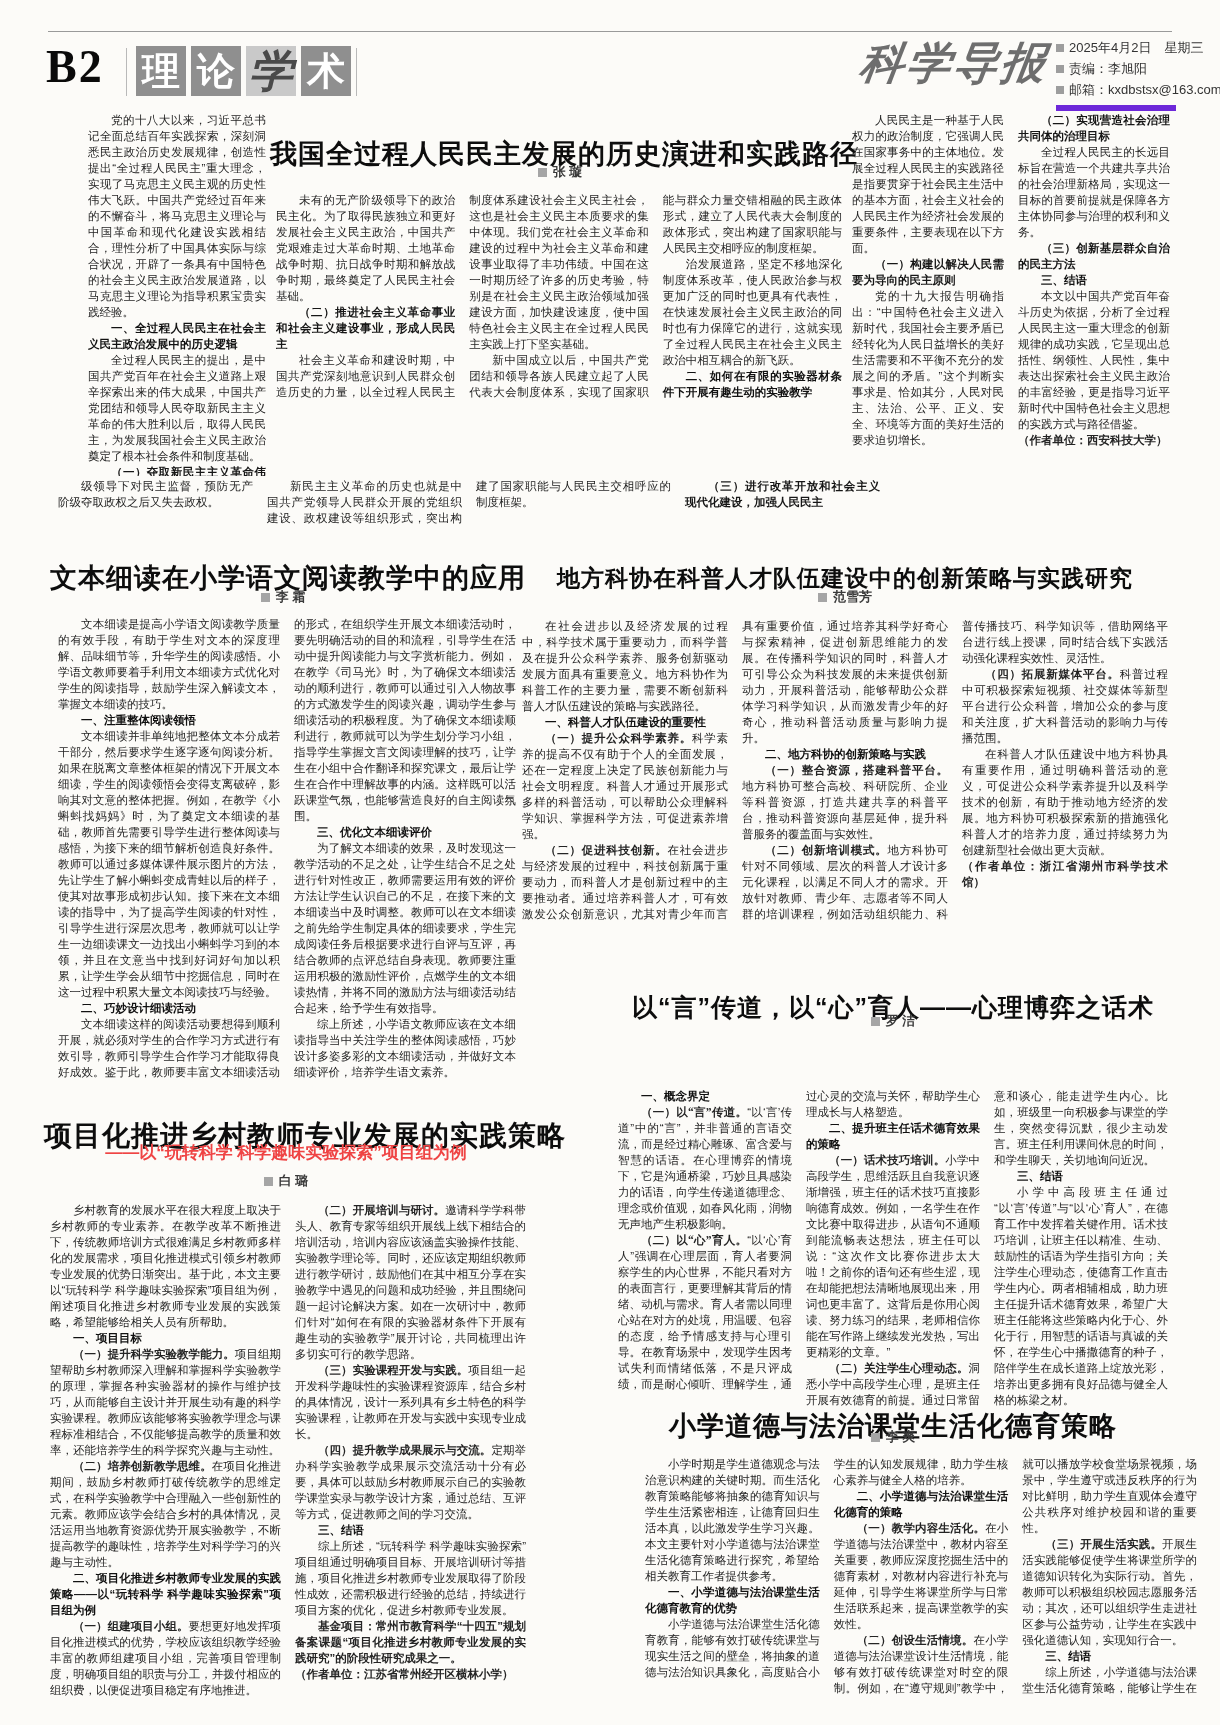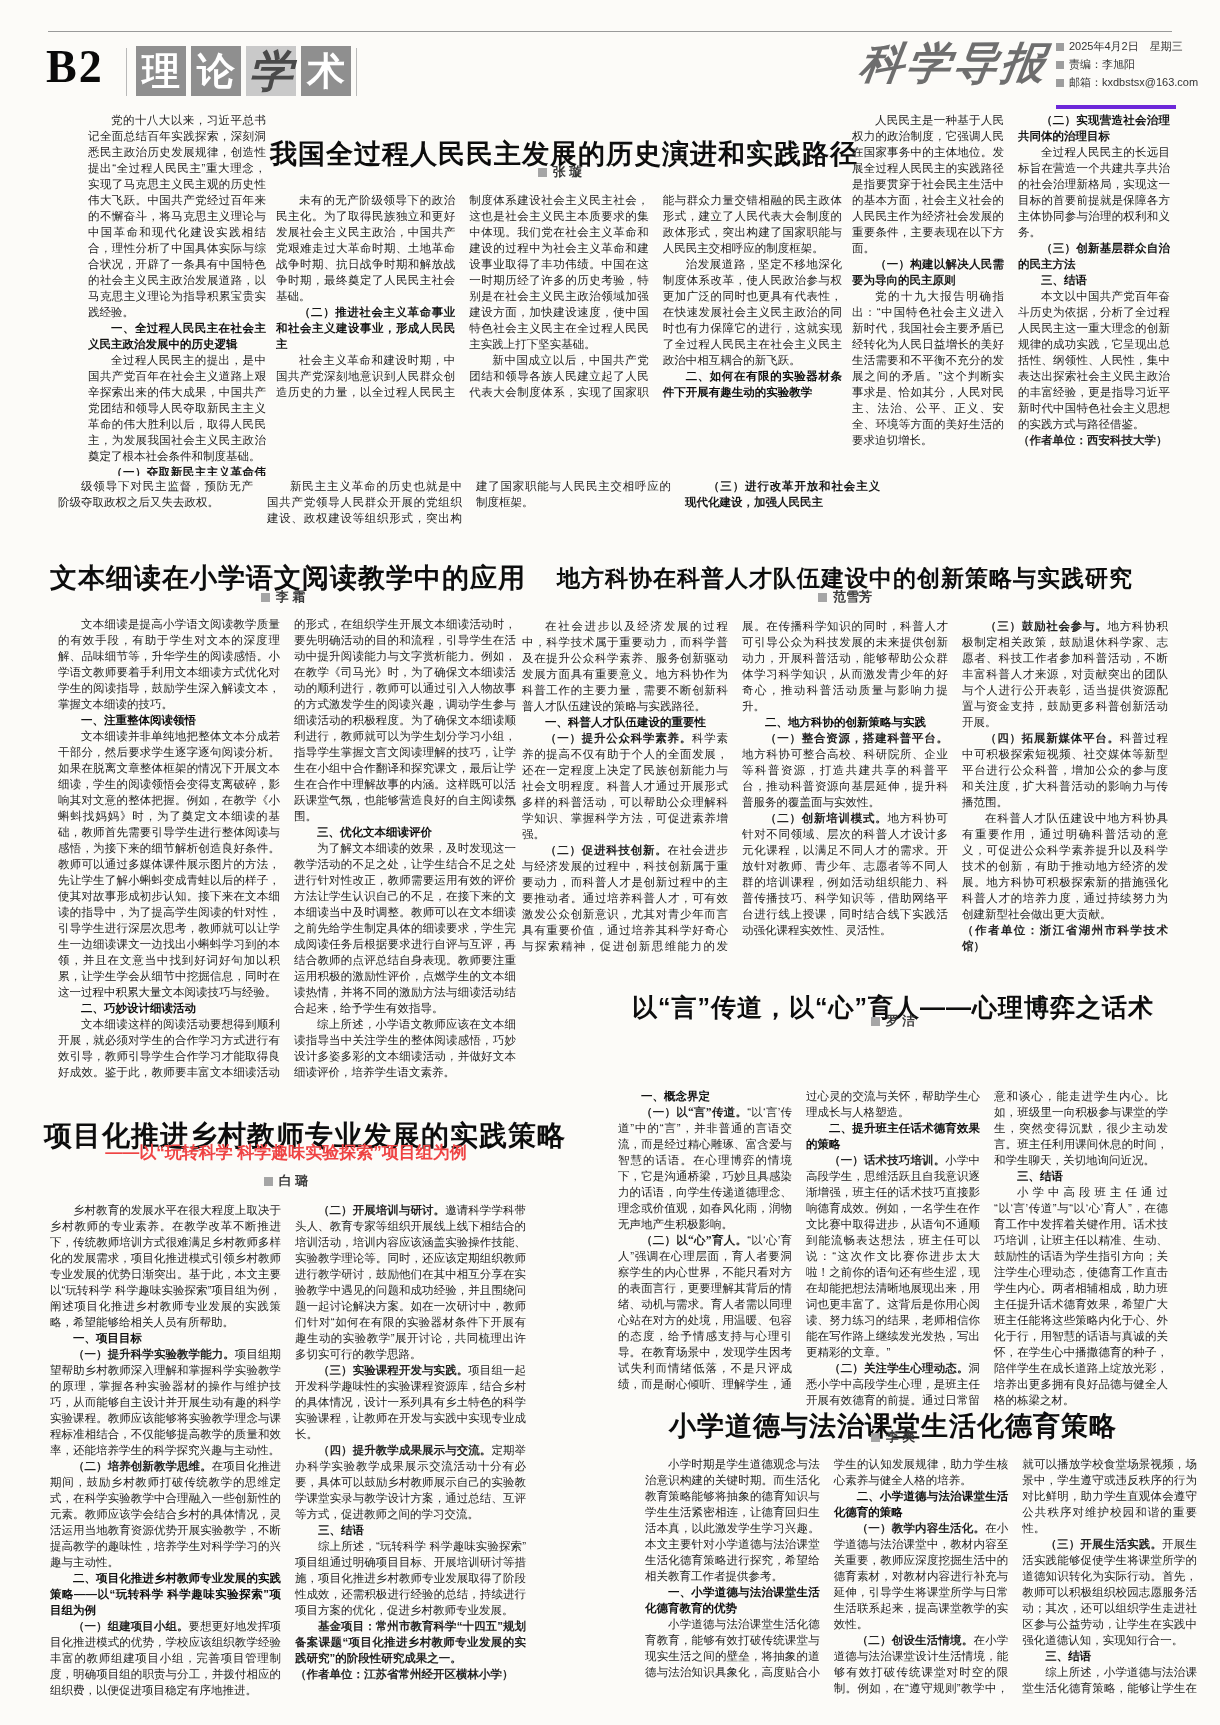--- a/index.html
+++ b/index.html
@@ -12,22 +12,22 @@
   .vr{position:absolute;top:48px;width:1px;height:48px;background:#b9b9b9;}
   .v1{left:126px;} .v2{left:356px;}
   .secbox{position:absolute;left:136px;top:46px;display:flex;gap:5px;}
   .secbox .ch{width:50px;height:50px;background:#8f8f8f;color:#fff;font-weight:700;
       font-size:38px;line-height:50px;text-align:center;display:block;}
   .secbox .ch.alt{background:#c9c9c9;color:#4a4a4a;font-family:"DejaVu Serif",serif;
       font-style:italic;font-size:44px;}
   .masthead{position:absolute;left:860px;top:34px;width:190px;height:58px;
       font-family:"DejaVu Serif",serif;font-style:italic;font-weight:700;font-size:44px;
       color:#6e6e6e;letter-spacing:3px;transform:skewX(-8deg);white-space:nowrap;}
-  .pubinfo{position:absolute;left:1056px;top:36px;width:120px;font-size:11px;color:#333;
-      border-bottom:4px solid #6d28d9;padding-bottom:12px;}
+  .pubinfo{position:absolute;left:1056px;top:36px;width:120px;font-size:13px;color:#333;
+      border-bottom:6px solid #6d28d9;padding-bottom:3px;}
   .pi-line{display:flex;align-items:center;margin:3px 0;white-space:nowrap;}
   .sq{display:inline-block;width:8px;height:8px;background:#9d9d9d;margin-right:5px;flex:0 0 auto;}
   
   .t{position:absolute;text-align:center;font-weight:900;color:#0d0d0d;letter-spacing:1px;
      font-family:"Liberation Sans",sans-serif;white-space:nowrap;}
   .byl{position:absolute;text-align:center;font-size:13px;font-weight:700;color:#3a3a3a;}
   .byl .sq{width:9px;height:9px;background:#a5a5a5;margin-right:6px;vertical-align:middle;}
   .sub-t{position:absolute;text-align:center;font-weight:700;color:#ef4444;}
   
   .box{position:absolute;overflow:hidden;font-size:11.5px;line-height:16px;
@@ -150,21 +150,20 @@
     <h1 class="t a3-title">地方科协在科普人才队伍建设中的创新策略与实践研究</h1>
     <div class="byl a3-byl"><span class="sq"></span><span>范雪芳</span></div>
     <div class="box a3-body cols3">
         <p class="b-p">在社会进步以及经济发展的过程中，科学技术属于重要动力，而科学普及在提升公众科学素养、服务创新驱动发展方面具有重要意义。地方科协作为科普工作的主要力量，需要不断创新科普人才队伍建设的策略与实践路径。</p>
         <p class="b-h">一、科普人才队伍建设的重要性</p>
         <p class="b-p"><b>（一）提升公众科学素养。</b>科学素养的提高不仅有助于个人的全面发展，还在一定程度上决定了民族创新能力与社会文明程度。科普人才通过开展形式多样的科普活动，可以帮助公众理解科学知识、掌握科学方法，可促进素养增强。</p>
         <p class="b-p"><b>（二）促进科技创新。</b>在社会进步与经济发展的过程中，科技创新属于重要动力，而科普人才是创新过程中的主要推动者。通过培养科普人才，可有效激发公众创新意识，尤其对青少年而言具有重要价值，通过培养其科学好奇心与探索精神，促进创新思维能力的发展。在传播科学知识的同时，科普人才可引导公众为科技发展的未来提供创新动力，开展科普活动，能够帮助公众群体学习科学知识，从而激发青少年的好奇心，推动科普活动质量与影响力提升。</p>
         <p class="b-h">二、地方科协的创新策略与实践</p>
         <p class="b-p"><b>（一）整合资源，搭建科普平台。</b>地方科协可整合高校、科研院所、企业等科普资源，打造共建共享的科普平台，推动科普资源向基层延伸，提升科普服务的覆盖面与实效性。</p>
         <p class="b-p"><b>（二）创新培训模式。</b>地方科协可针对不同领域、层次的科普人才设计多元化课程，以满足不同人才的需求。开放针对教师、青少年、志愿者等不同人群的培训课程，例如活动组织能力、科普传播技巧、科学知识等，借助网络平台进行线上授课，同时结合线下实践活动强化课程实效性、灵活性。</p>
-        <p class="b-p"><b>（三）鼓励社会参与。</b>地方科协积极制定相关政策，鼓励退休科学家、志愿者、科技工作者参加科普活动，不断丰富科普人才来源，对贡献突出的团队与个人进行公开表彰，适当提供资源配置与资金支持，鼓励更多科普创新活动开展。</p>
         <p class="b-p"><b>（四）拓展新媒体平台。</b>科普过程中可积极探索短视频、社交媒体等新型平台进行公众科普，增加公众的参与度和关注度，扩大科普活动的影响力与传播范围。</p>
         <p class="b-p">在科普人才队伍建设中地方科协具有重要作用，通过明确科普活动的意义，可促进公众科学素养提升以及科学技术的创新，有助于推动地方经济的发展。地方科协可积极探索新的措施强化科普人才的培养力度，通过持续努力为创建新型社会做出更大贡献。</p>
         <p class="b-end">（作者单位：浙江省湖州市科学技术馆）</p>
       </div>
   </section>
 
   <section>
     <h1 class="t a4-title">以“言”传道，以“心”育人——心理博弈之话术</h1>
     <div class="byl a4-byl"><span class="sq"></span><span>罗 洁</span></div>
     <div class="box a4-body cols3">

